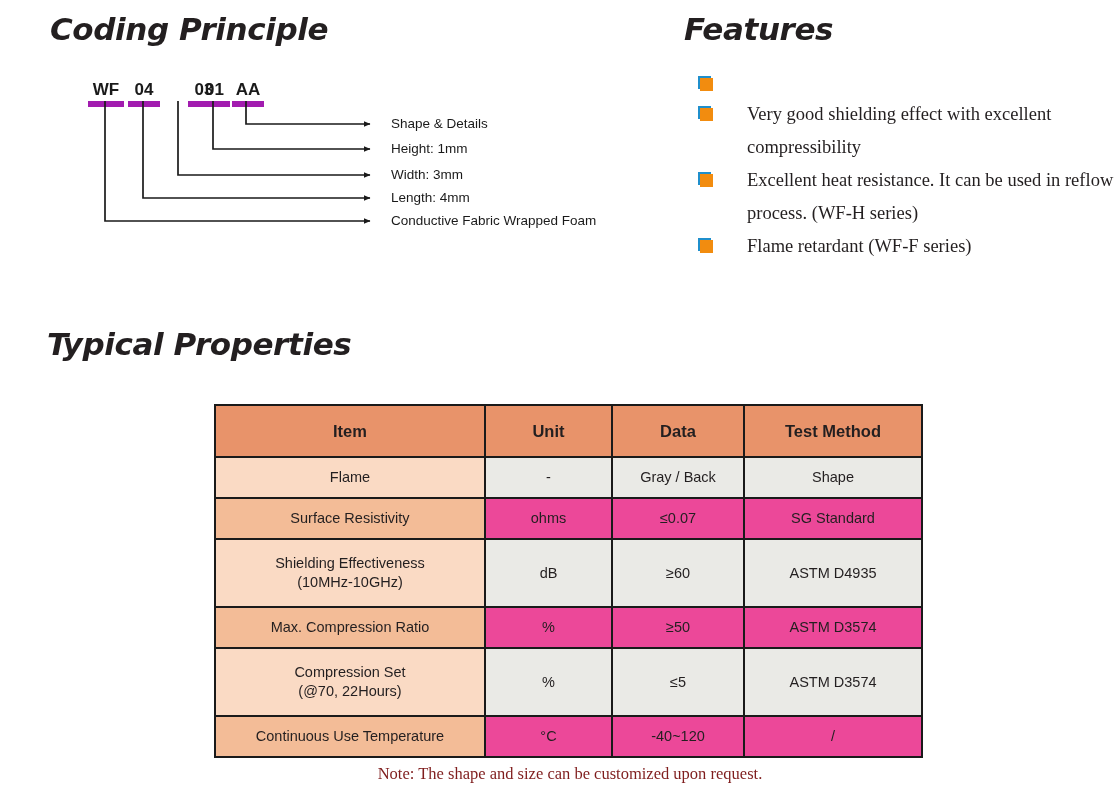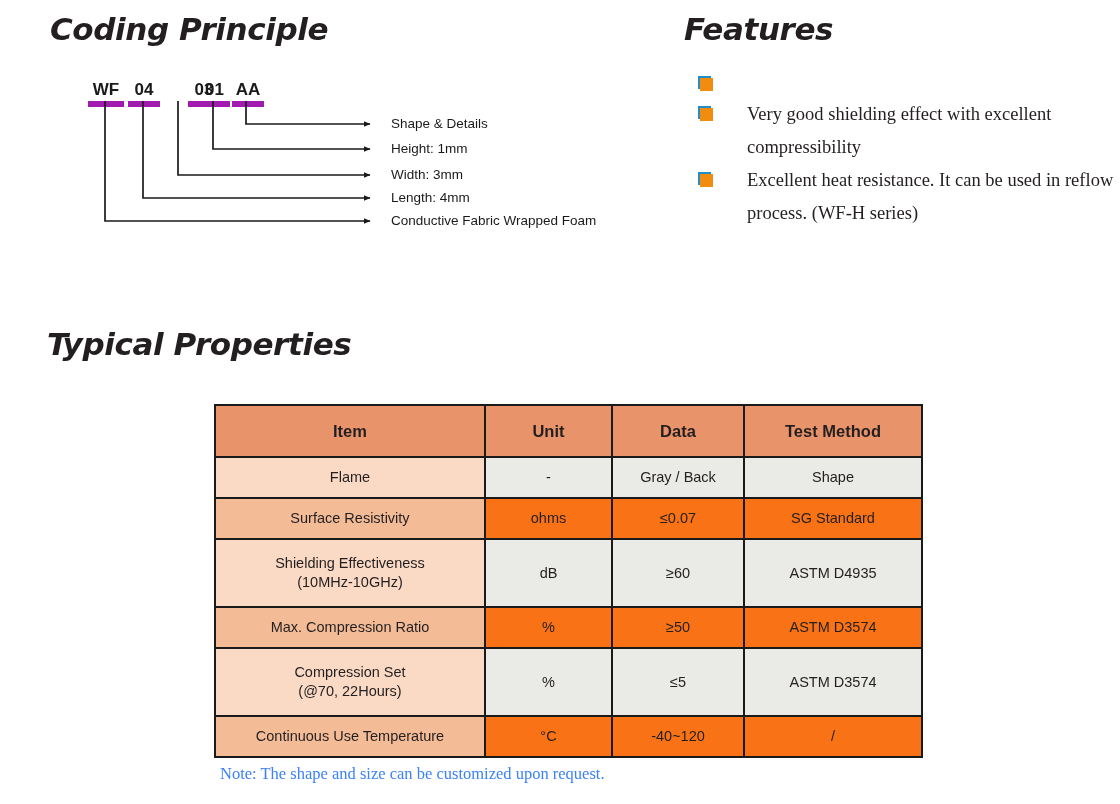--- a/index.html
+++ b/index.html
@@ -120,35 +120,35 @@
     height: 42px;
   }
   .col-item   { width: 270px; }
   .col-unit   { width: 127px; }
   .col-data   { width: 132px; }
   .col-method { width: 178px; }
 
   tr.odd  td.c-item { background: #fadac4; }
   tr.even td.c-item { background: #f3bc97; }
   tr.odd  td.c-val  { background: #eaeae6; }
-  tr.even td.c-val  { background: #f97316; }
+  tr.even td.c-val  { background: #ec4899; }
 
   .r-tall  td { height: 58px; }
   .r-short td { height: 31px; }
 
   
   #table-note {
     position: absolute;
     left: 220px;
     top: 764px;
     width: 700px;
-    text-align: left;
+    text-align: center;
     font-family: "Liberation Serif", serif;
     font-size: 16.5px;
-    color: #3b82f6;
+    color: #7f1d1d;
     white-space: nowrap;
   }
 </style>
 </head>
 <body>
 
 <div class="h1" id="coding-title">Coding Principle</div>
 <div class="h1" id="features-title">Features</div>
 <div class="h1" id="props-title">Typical Properties</div>
 
@@ -200,20 +200,27 @@
       <div class="bullet-front"></div>
     </div>
     <div class="feature-text">Very good shielding effect with excellent compressibility</div>
   </div>
   <div class="feature-row">
     <div class="bullet-wrap">
       <div class="bullet-back"></div>
       <div class="bullet-front"></div>
     </div>
     <div class="feature-text">Excellent heat resistance. It can be used in reflow process. (WF-H series)</div>
+  </div>
+  <div class="feature-row">
+    <div class="bullet-wrap">
+      <div class="bullet-back"></div>
+      <div class="bullet-front"></div>
+    </div>
+    <div class="feature-text">Flame retardant (WF-F series)</div>
   </div>
 </div>
 
 <table id="props-table">
   <colgroup>
     <col class="col-item">
       <col class="col-unit">
       <col class="col-data">
       <col class="col-method">
   </colgroup>

